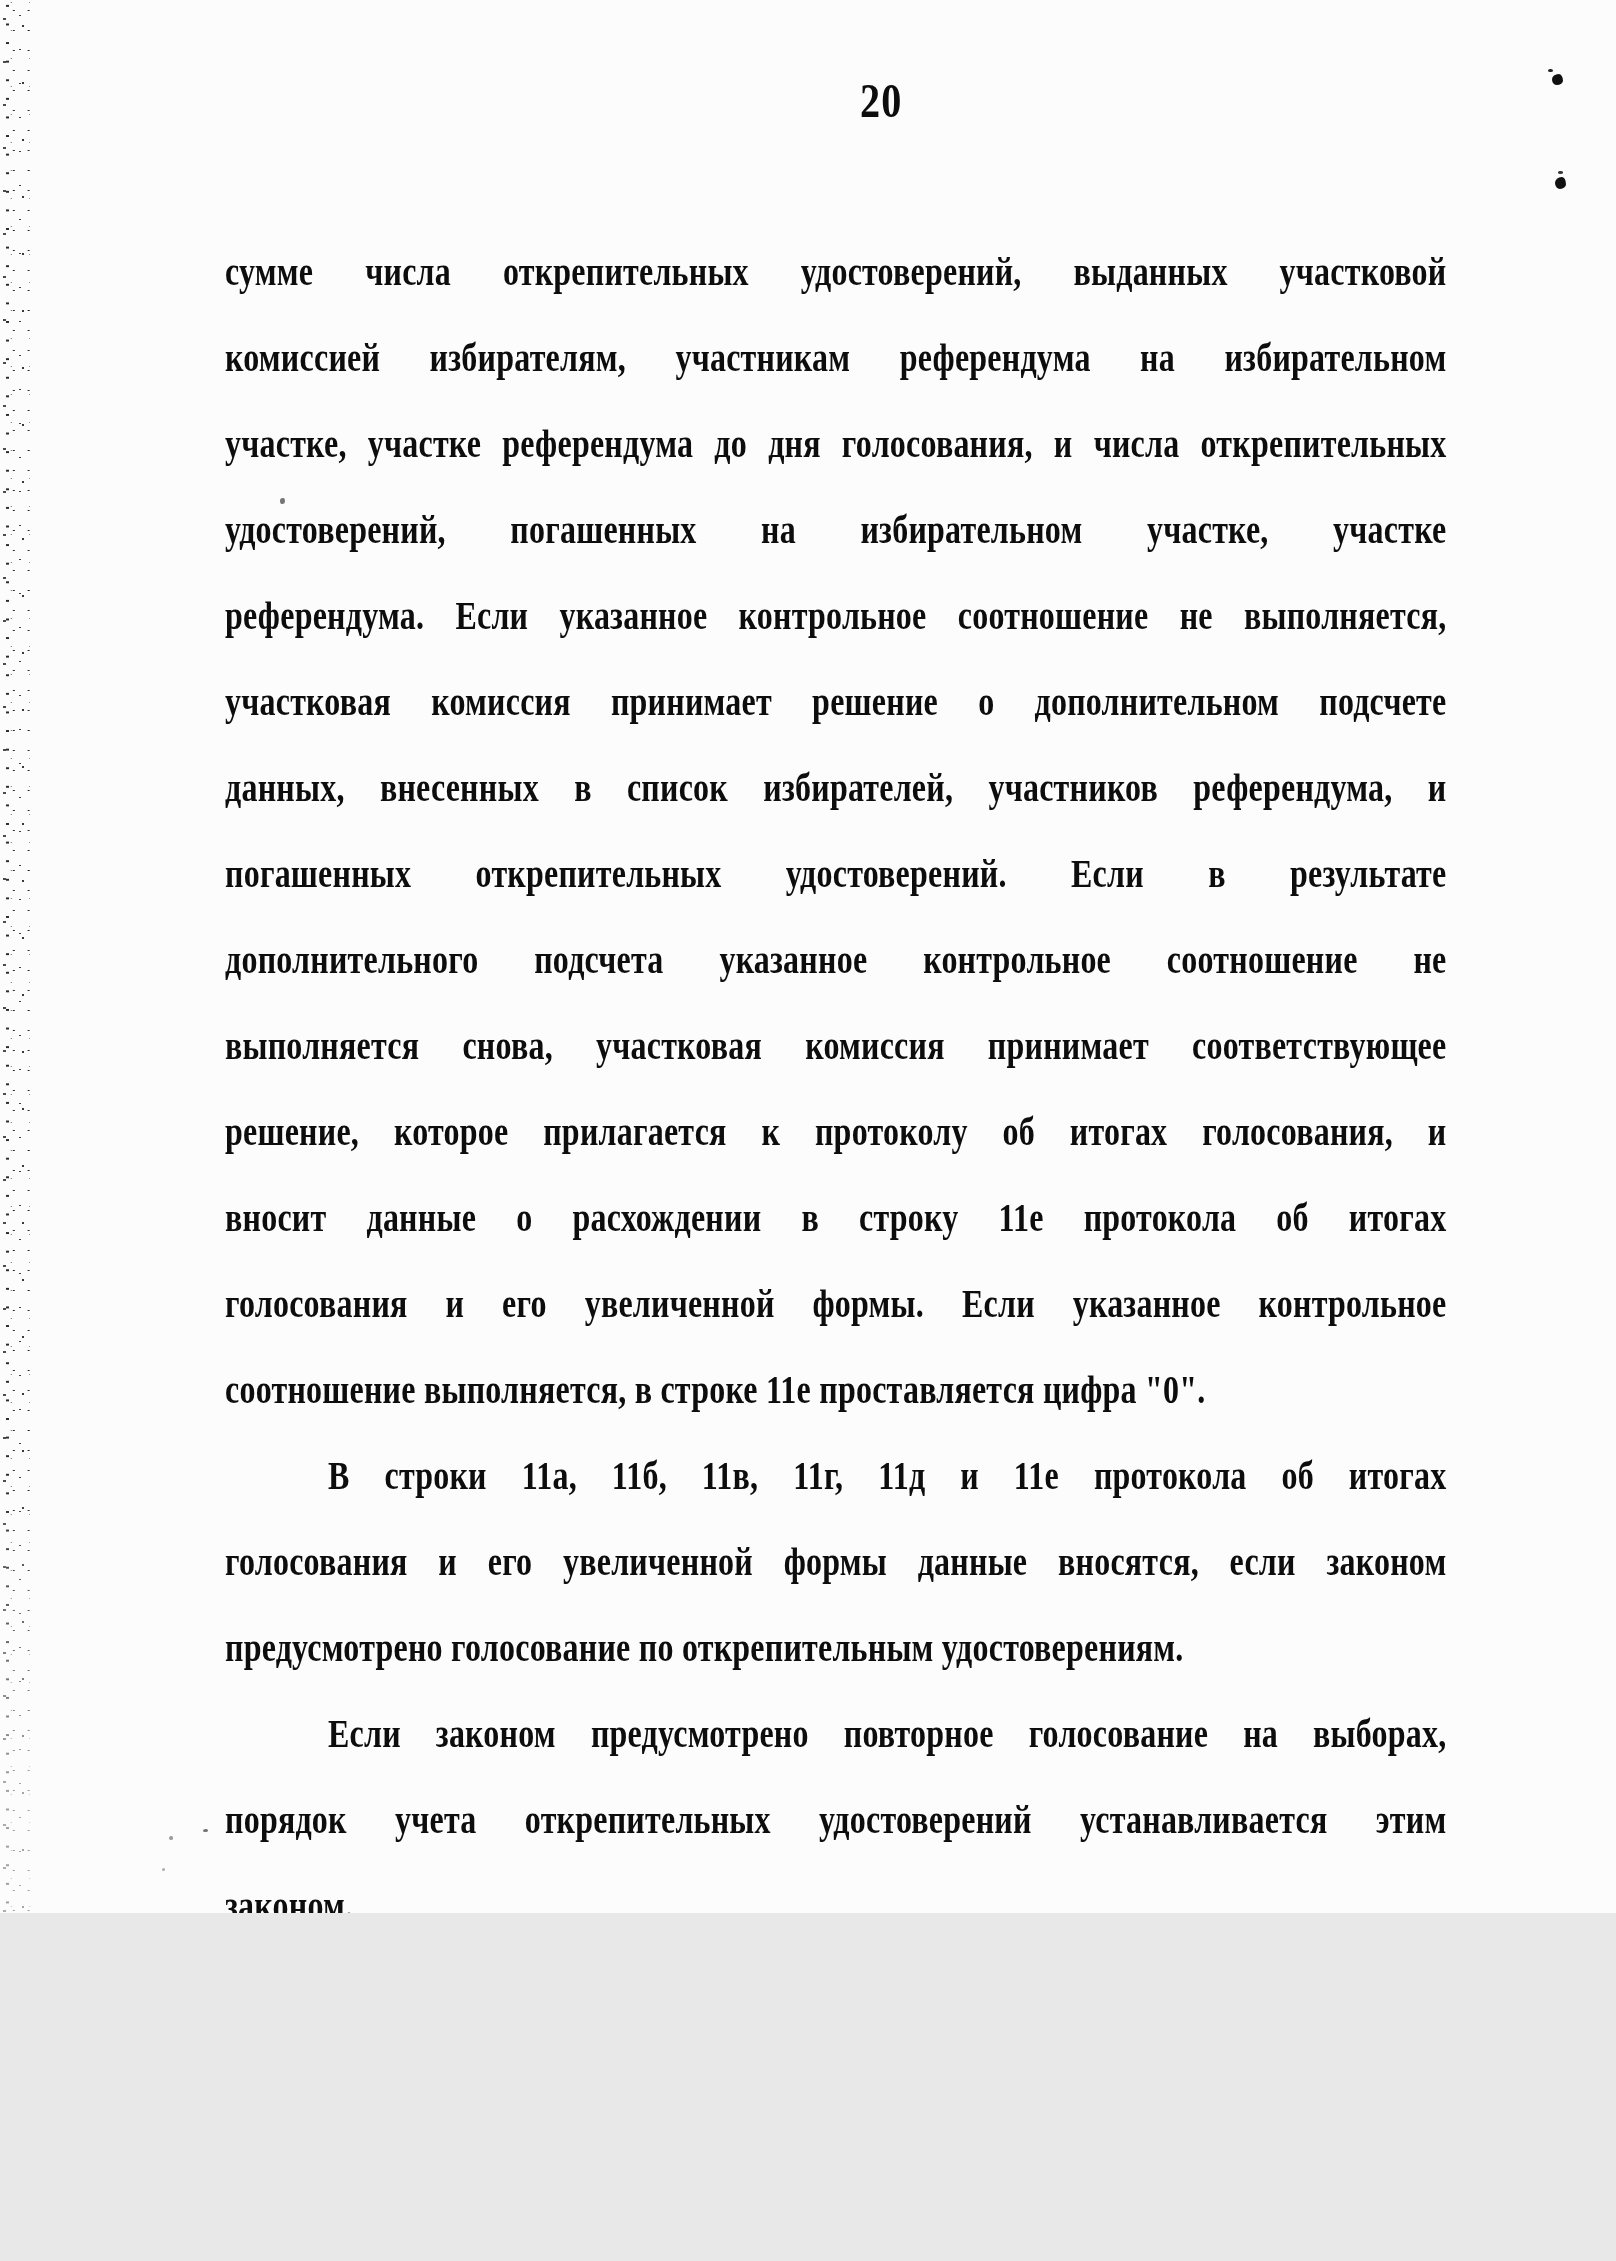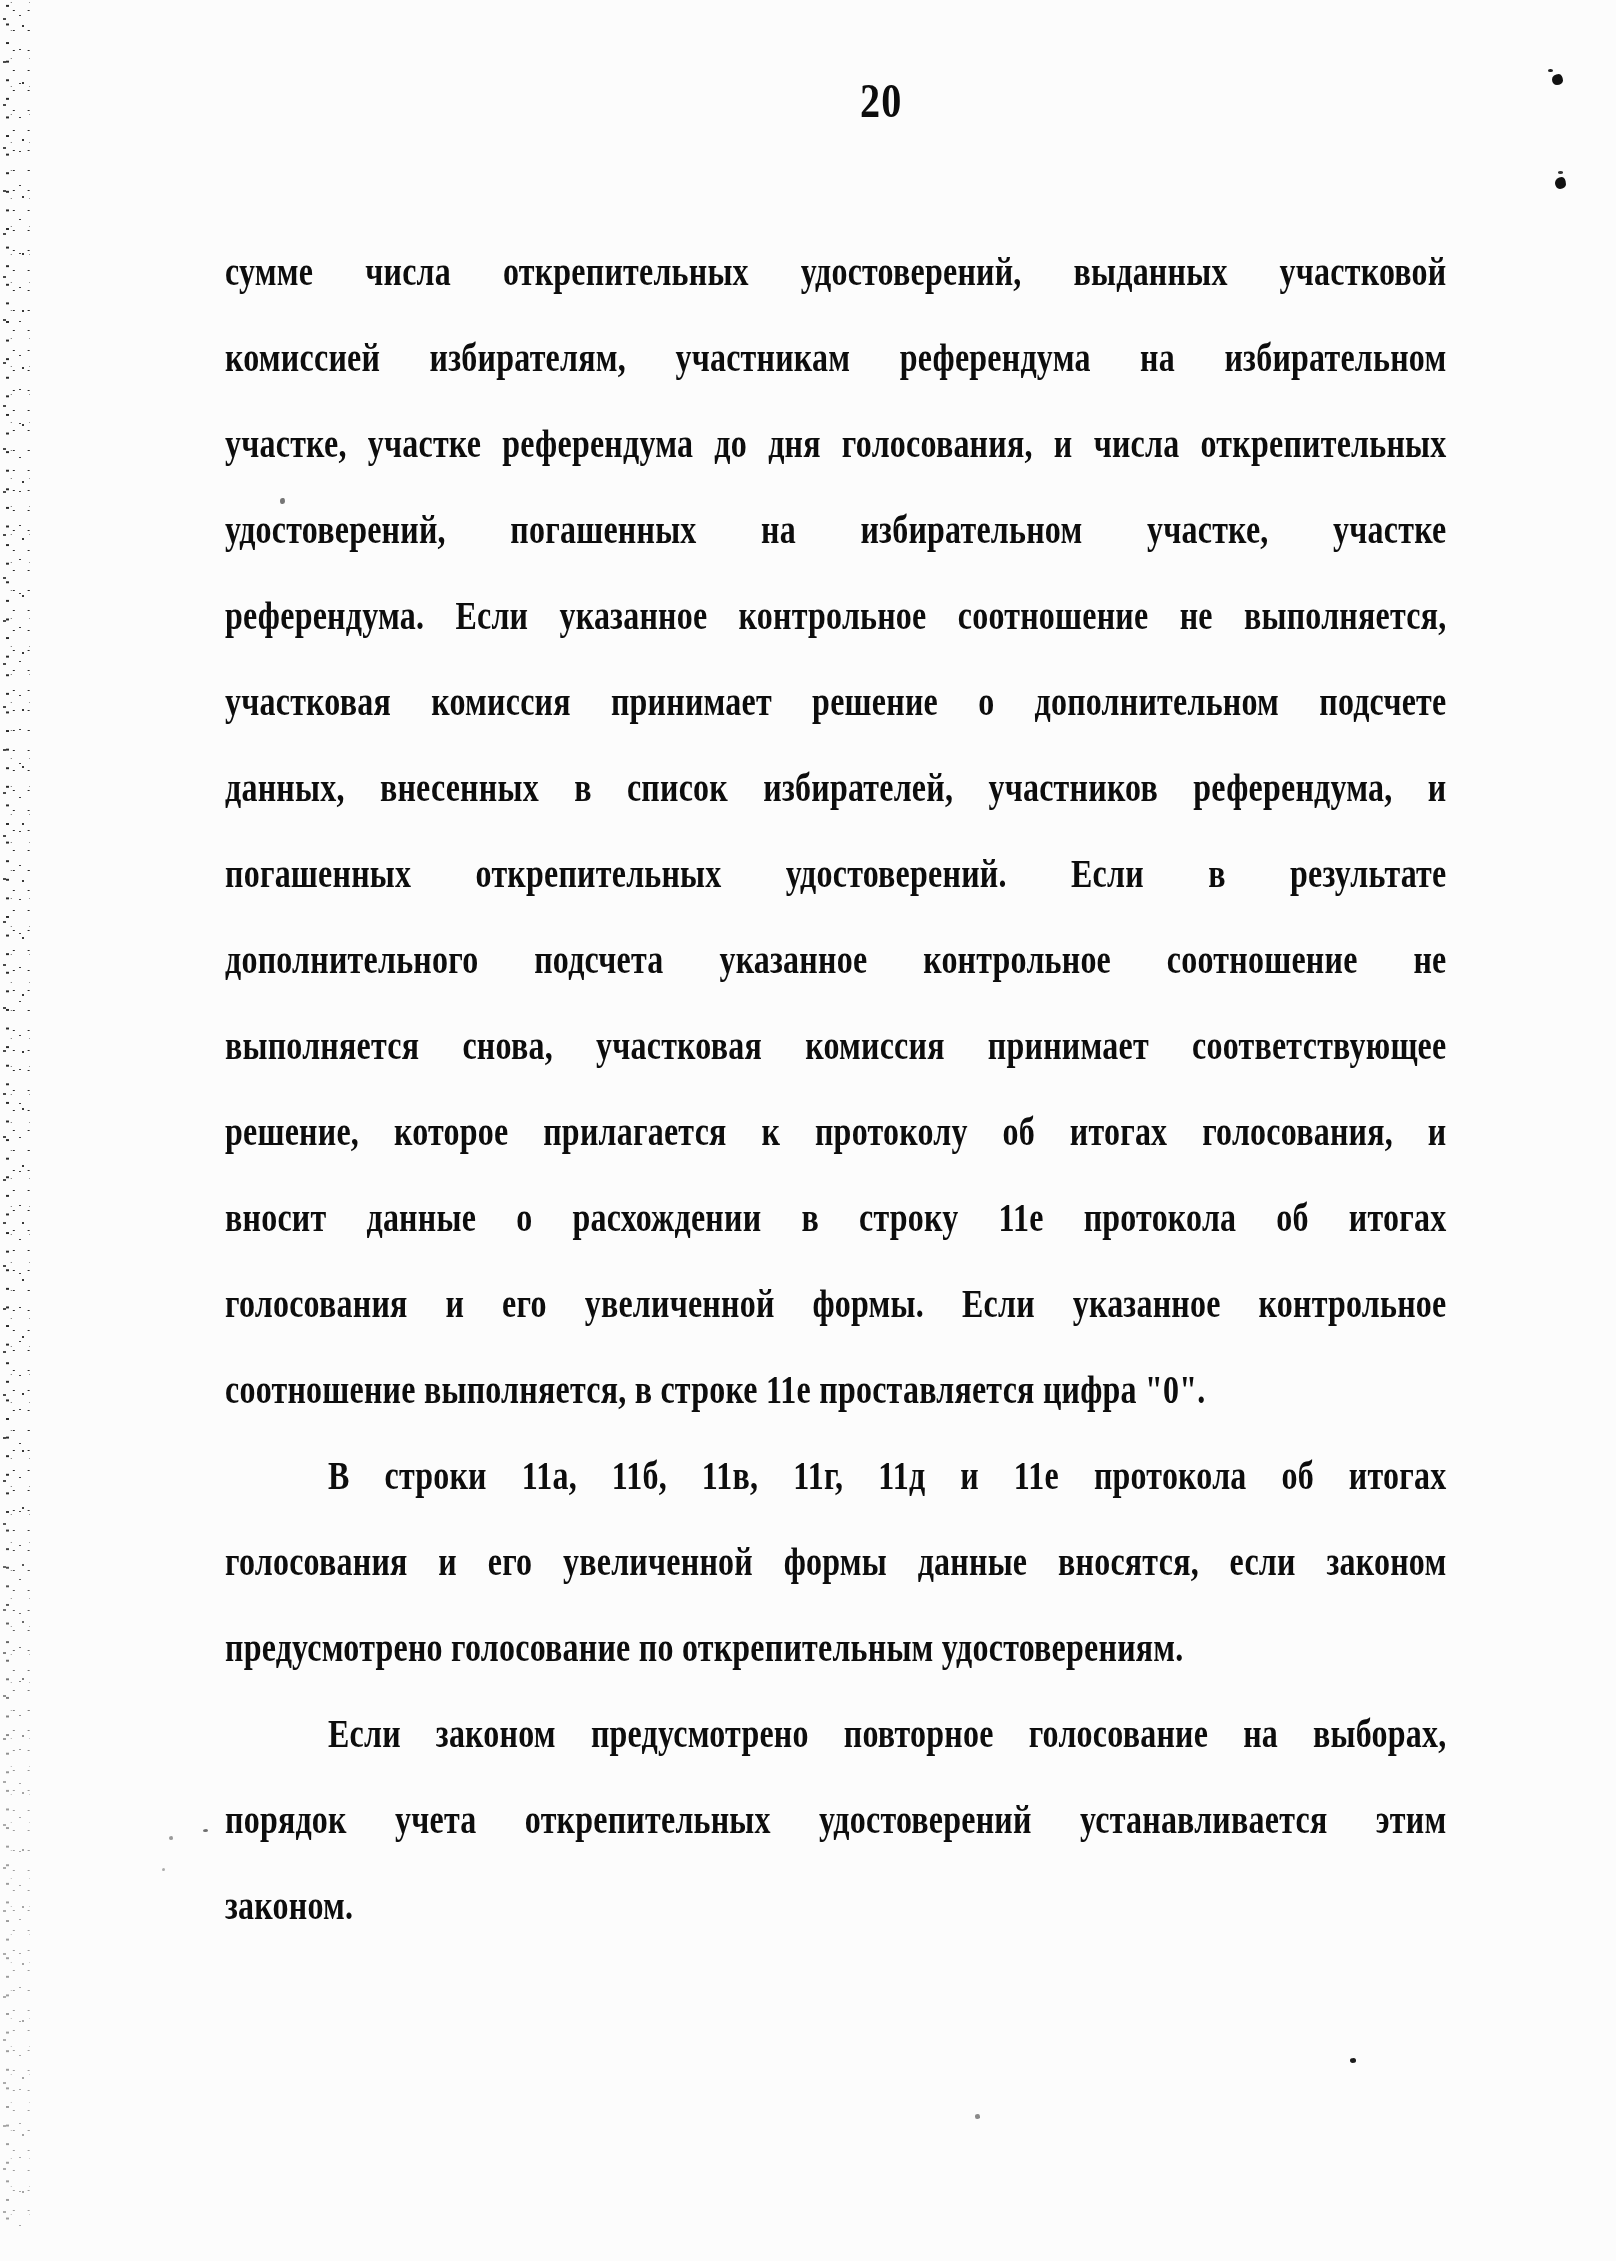--- a/index.html
+++ b/index.html
@@ -3,21 +3,21 @@
 <meta charset="utf-8">
 <style>
   html, body {
     margin: 0;
     padding: 0;
     background: #e8e8e8;
   }
   .page {
     position: relative;
     width: 1617px;
-    height: 2261px;
+    height: 1913px;
     background: #fcfcfc;
     overflow: hidden;
     font-family: "Liberation Serif", serif;
     color: #0d0d0d;
   }
   
   .noise {
     position: absolute;
     left: 0;
     top: 0;

